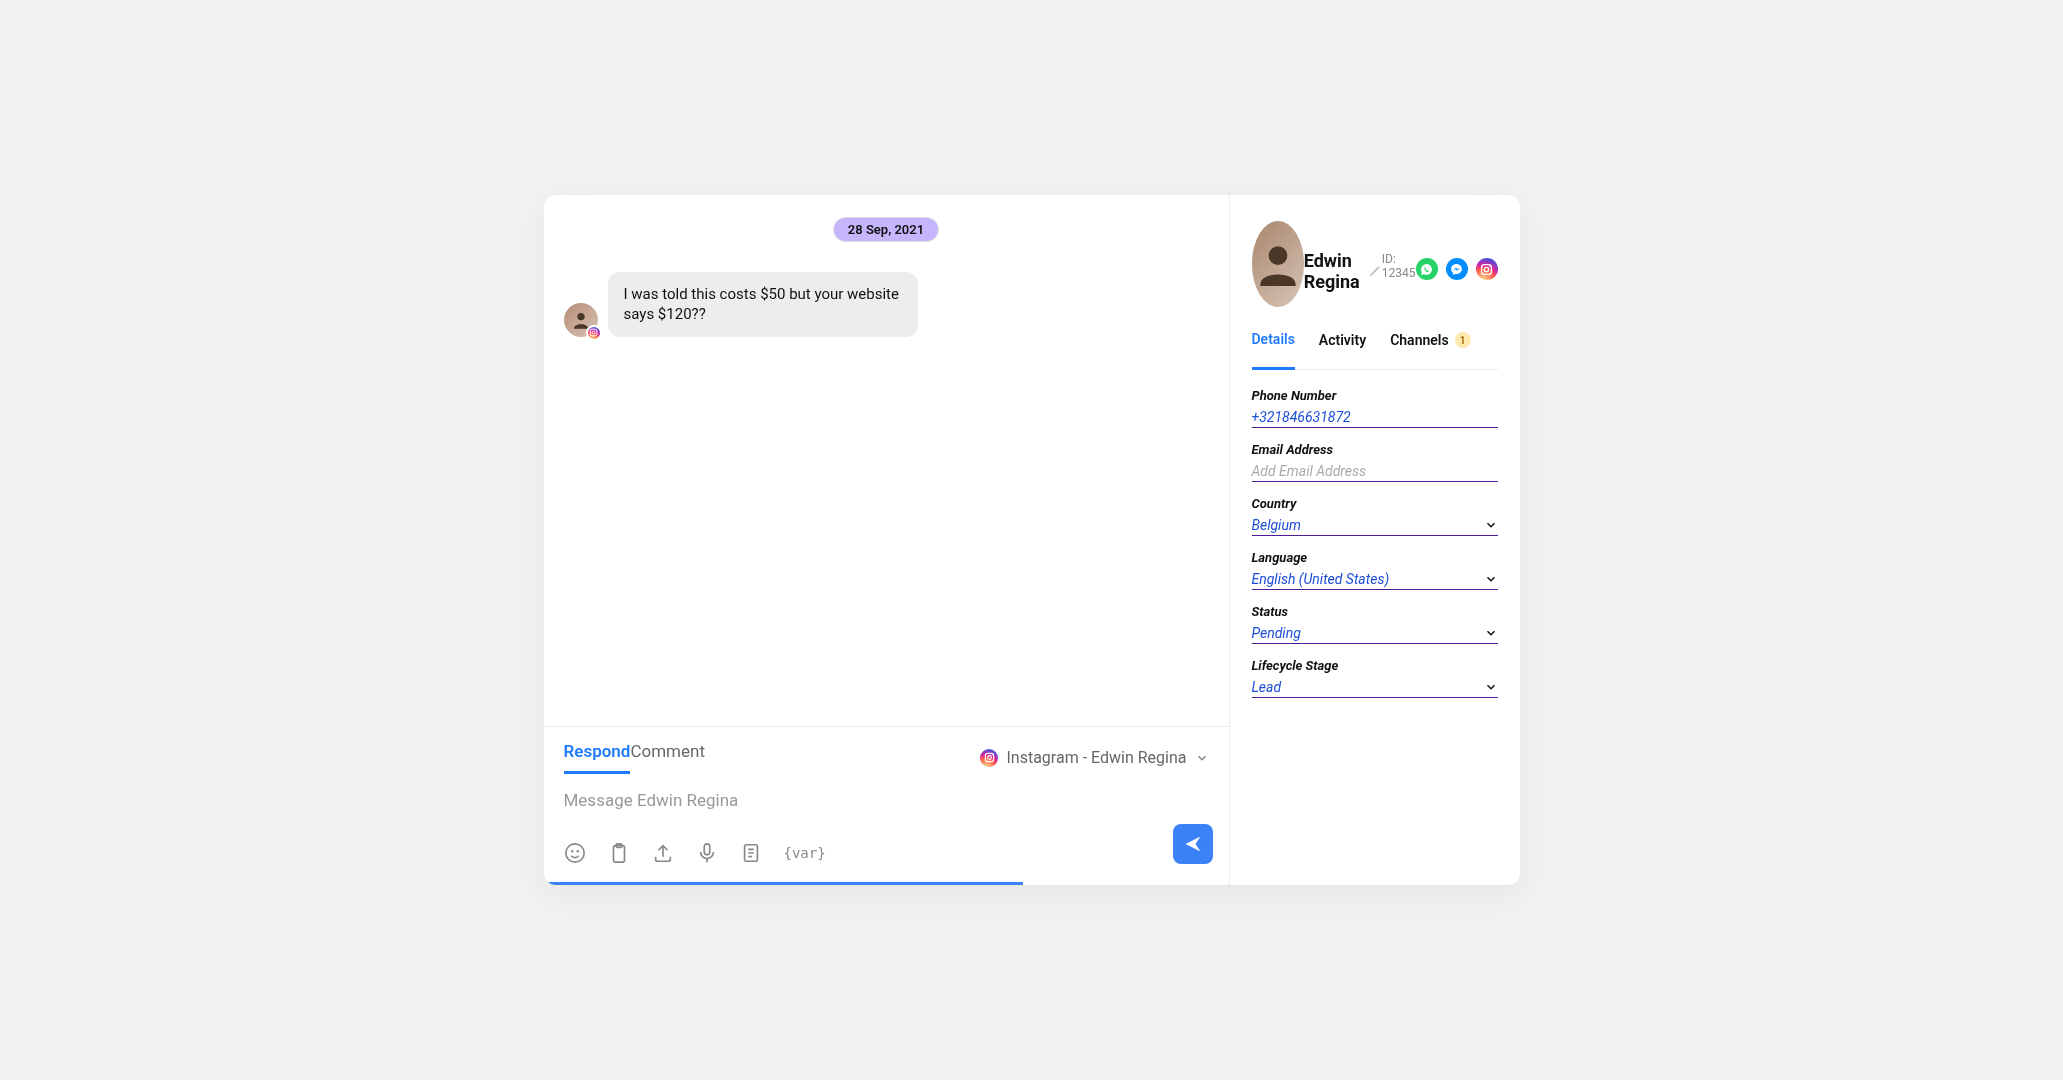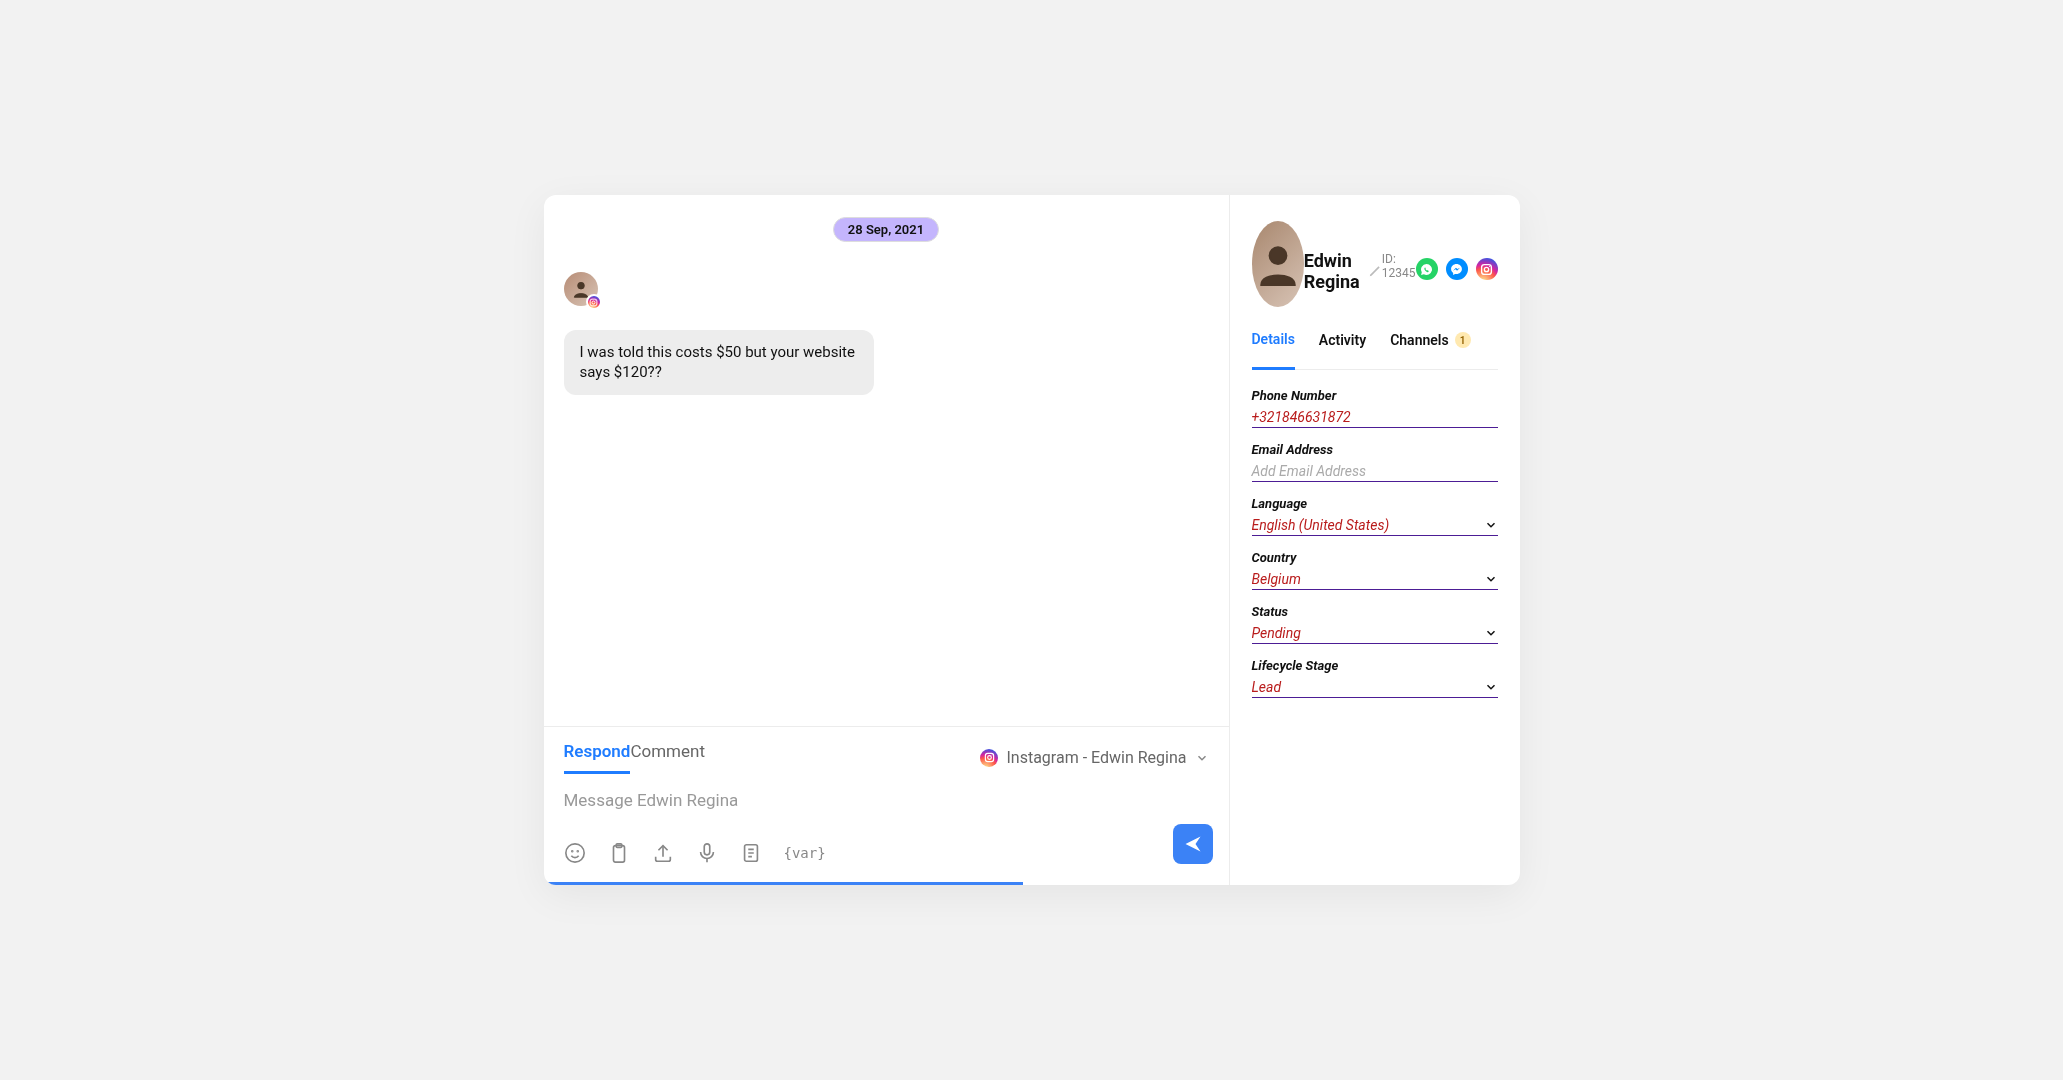--- a/index.html
+++ b/index.html
@@ -26,21 +26,21 @@
   .date-chip {
     align-self: center;
     border: 1px solid #ddd;
     border-radius: 16px;
     padding: 4px 14px;
     font-size: 13px;
     font-weight: 600;
     color: #111;
     background: #c4b5fd;
   }
-  .msg-row { display: flex; align-items: flex-start; gap: 24px; margin-top: 30px; flex-direction: column; }
+  .msg-row { display: flex; align-items: flex-end; gap: 10px; margin-top: 30px; }
   .avatar-sm {
     width: 34px; height: 34px; border-radius: 50%;
     background: linear-gradient(135deg,#b78c75,#d8c4b6);
     position: relative; flex-shrink: 0;
     display:flex;align-items:center;justify-content:center;
   }
   .avatar-badge {
     position: absolute; right: -4px; bottom: -4px;
     width: 16px; height: 16px; border-radius: 50%;
     display:flex;align-items:center;justify-content:center;
@@ -114,21 +114,21 @@
   .stab.active { color:#1f7cff; border-bottom:3px solid #1f7cff; margin-bottom:-1px;}
   .badge {
     width:16px;height:16px;border-radius:50%;background:#ffe9b0;
     display:inline-flex;align-items:center;justify-content:center;
     font-size:10px;color:#946200;
   }
   .fields { margin-top:18px; display:flex; flex-direction:column; gap:14px; }
   .field { border-bottom:1px solid #4c1d95; padding-bottom:2px;font-style:italic; }
   .flabel { font-size:13px; font-weight:700; color:#111; }
   .fval-row { display:flex; justify-content:space-between; align-items:center; margin-top:6px; }
-  .fval { font-size:14px; color:#b91c1c; }
+  .fval { font-size:14px; color:#1d4ed8; }
   .fval.placeholder { color:#aaa; }
   .chev { color:#111; cursor:pointer; }
   svg { display:block; }
   .silhouette { stroke:#4a3728; fill:#4a3728; }
 </style>
 </head>
 <body>
 
 <div class="app">
 
@@ -280,38 +280,38 @@
           <span class="fval">+321846631872</span>
         </div>
       </div>
       <div class="field">
         <div class="flabel">Email Address</div>
         <div class="fval-row">
           <span class="fval placeholder">Add Email Address</span>
         </div>
       </div>
       <div class="field">
+        <div class="flabel">Country</div>
+        <div class="fval-row">
+          <span class="fval">Belgium</span>
+          <svg class="chev" width="14" height="14" viewBox="0 0 24 24" fill="none" stroke="#111" stroke-width="2.5">
+              <polyline points="6 9 12 15 18 9"></polyline>
+            </svg>
+        </div>
+      </div>
+      <div class="field">
         <div class="flabel">Language</div>
         <div class="fval-row">
           <span class="fval">English (United States)</span>
           <svg class="chev" width="14" height="14" viewBox="0 0 24 24" fill="none" stroke="#111" stroke-width="2.5">
               <polyline points="6 9 12 15 18 9"></polyline>
             </svg>
         </div>
       </div>
       <div class="field">
-        <div class="flabel">Country</div>
-        <div class="fval-row">
-          <span class="fval">Belgium</span>
-          <svg class="chev" width="14" height="14" viewBox="0 0 24 24" fill="none" stroke="#111" stroke-width="2.5">
-              <polyline points="6 9 12 15 18 9"></polyline>
-            </svg>
-        </div>
-      </div>
-      <div class="field">
         <div class="flabel">Status</div>
         <div class="fval-row">
           <span class="fval">Pending</span>
           <svg class="chev" width="14" height="14" viewBox="0 0 24 24" fill="none" stroke="#111" stroke-width="2.5">
               <polyline points="6 9 12 15 18 9"></polyline>
             </svg>
         </div>
       </div>
       <div class="field">
         <div class="flabel">Lifecycle Stage</div>

